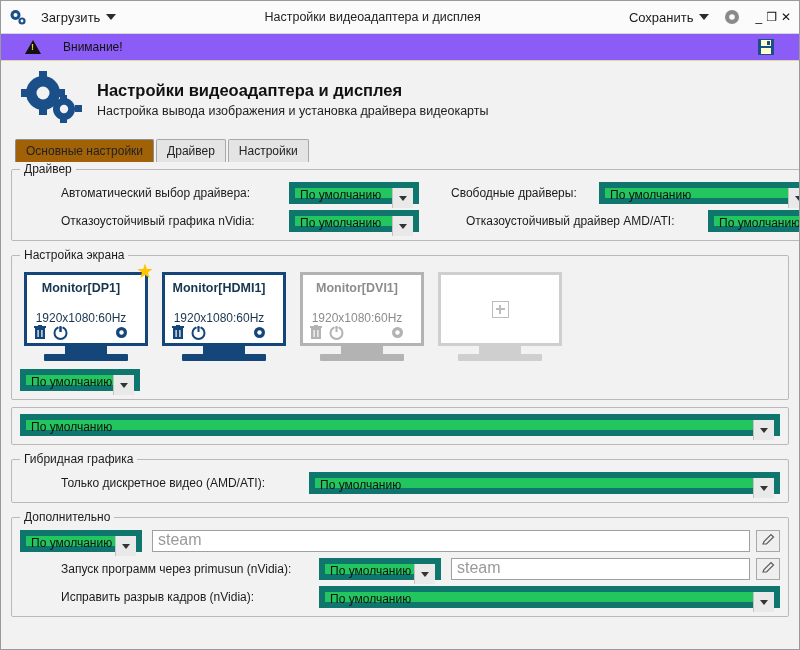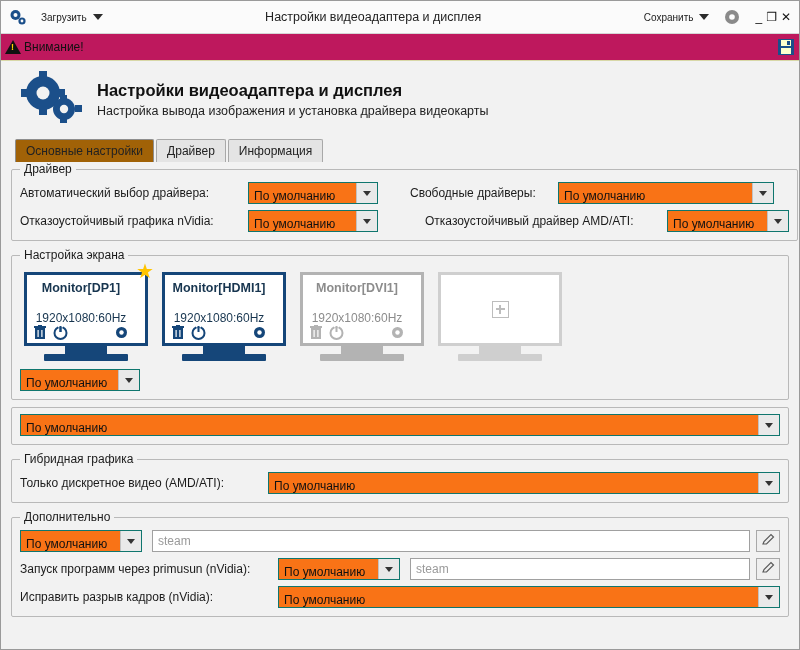--- a/index.html
+++ b/index.html
@@ -49,21 +49,21 @@
   .app-icon {
     width: 22px; height: 22px;
     display: inline-block;
     position: relative;
   }
   .menu-btn {
     display: flex;
     align-items: center;
     gap: 6px;
     padding: 3px 6px;
-    font-size: 10px;
+    font-size: 13px;
     color: #1b1b1b;
     cursor: default;
   }
   .caret {
     width: 0; height: 0;
     border-left: 5px solid transparent;
     border-right: 5px solid transparent;
     border-top: 6px solid #2b2b2b;
   }
   .gear-btn { width: 22px; height: 22px; }
@@ -74,27 +74,27 @@
     margin-left: 6px;
     margin-right: 2px;
     font-size: 12px;
     color: #111;
   }
   .winbtns span { cursor: default; line-height: 10px; }
 
   
   .warnbar {
     height: 26px;
-    background: #be185d;
+    background: #8b5cf6;
     border-bottom: 1px solid #d8d8a8;
     display: flex;
     align-items: center;
-    padding: 0 4px;
+    padding: 0 24px;
     flex: none;
-    gap: 3px;
+    gap: 22px;
   }
   .warn-tri {
     width: 0; height: 0;
     border-left: 8px solid transparent;
     border-right: 8px solid transparent;
     border-bottom: 14px solid #111;
     position: relative;
   }
   .warn-tri::after {
     content: "!";
@@ -179,30 +179,30 @@
     padding: 0 4px;
     color: #1b1b1b;
   }
 
   .row {
     display: flex;
     align-items: center;
     margin-bottom: 6px;
   }
   .row:last-child { margin-bottom: 0; }
-  .lbl { font-size: 12px; color: #1b1b1b; }
+  .lbl { font-size: 12px; color: #1b1b1b; margin-left: 41px; }
 
   
   .combo {
     position: relative;
     height: 22px;
-    border: 1px solid #0f766e;
-    background: #f97316;
-    display: flex;
-    align-items: flex-end;
+    border: 6px solid #0f766e;
+    background: #22c55e;
+    display: flex;
+    align-items: flex-start;
     box-sizing: border-box;
     cursor: default;
   }
   .combo .val {
     padding-left: 5px;
     font-size: 12px;
     color: #111;
     white-space: nowrap;
     overflow: hidden;
     flex: 1;
@@ -224,24 +224,23 @@
     border-top: 5px solid #333;
     display: block;
   }
 
   
   .tinput {
     height: 22px;
     border: 1px solid #a0a0a0;
     background: #fff;
     display: flex;
-    align-items: center;
     box-sizing: border-box;
     padding-left: 5px;
-    font-size: 12px;
+    font-size: 16px;
     color: #9a9a9a;
   }
   .editbtn {
     width: 24px; height: 22px;
     border: 1px solid #a8a8a8;
     background: #efefef;
     display: flex;
     align-items: center;
     justify-content: center;
     box-sizing: border-box;
@@ -409,21 +408,21 @@
     </span>
     <div class="header-txt">
       <h1>Настройки видеоадаптера и дисплея</h1>
       <h2>Настройка вывода изображения и установка драйвера видеокарты</h2>
     </div>
   </div>
 
   <div class="tabs">
     <div class="tab active">Основные настройки</div>
     <div class="tab">Драйвер</div>
-    <div class="tab">Информация</div>
+    <div class="tab">Настройки</div>
   </div>
 
   <div class="content">
 
     <fieldset>
       <legend>Драйвер</legend>
       <div class="row">
         <span class="lbl" style="width:228px">Автоматический выбор драйвера:</span>
         <div class="combo" style="width:130px">
           <span class="val">По умолчанию</span>

